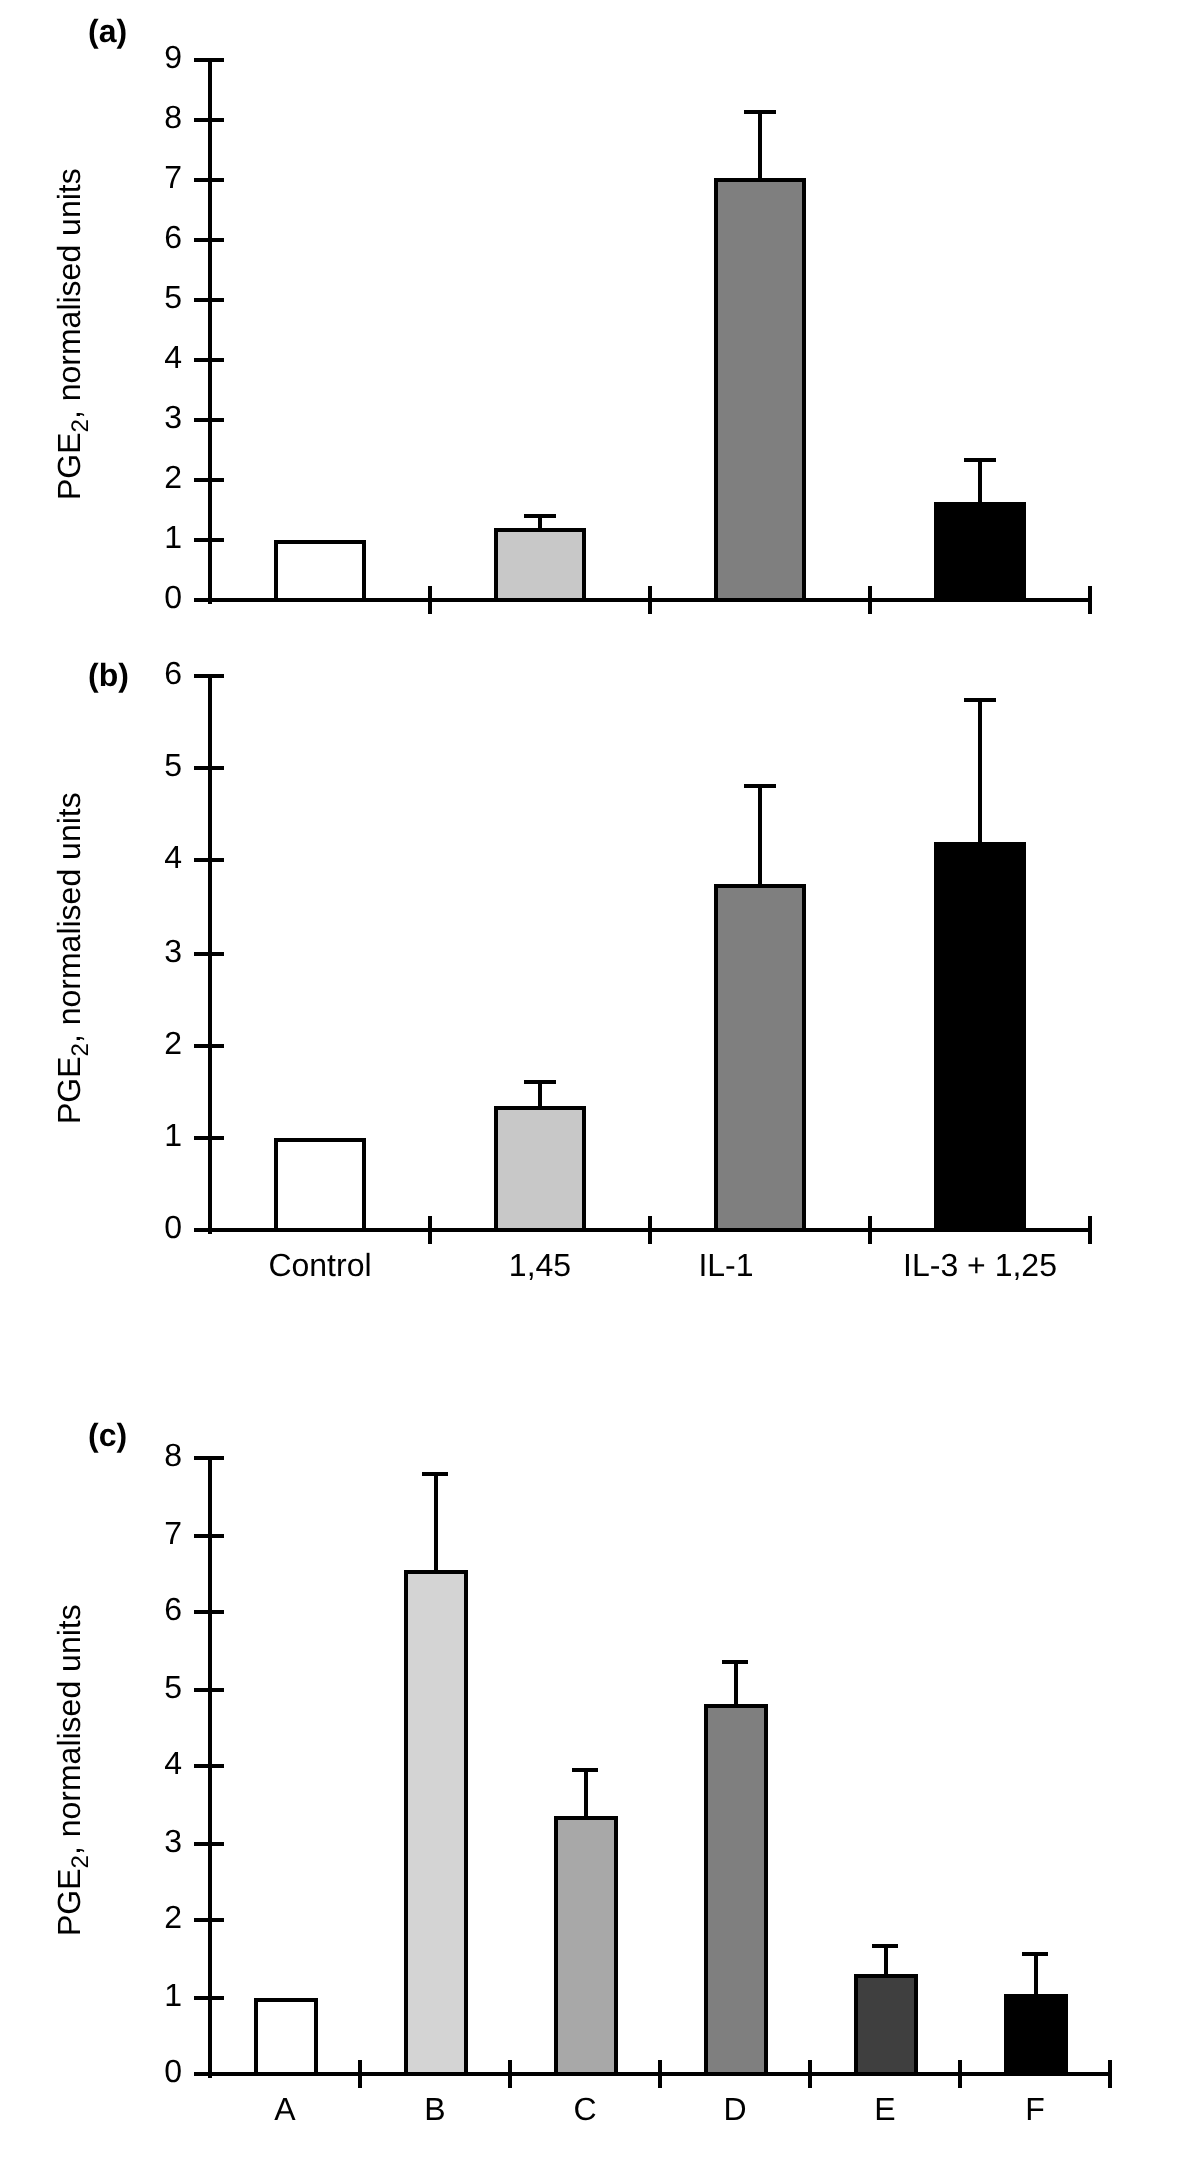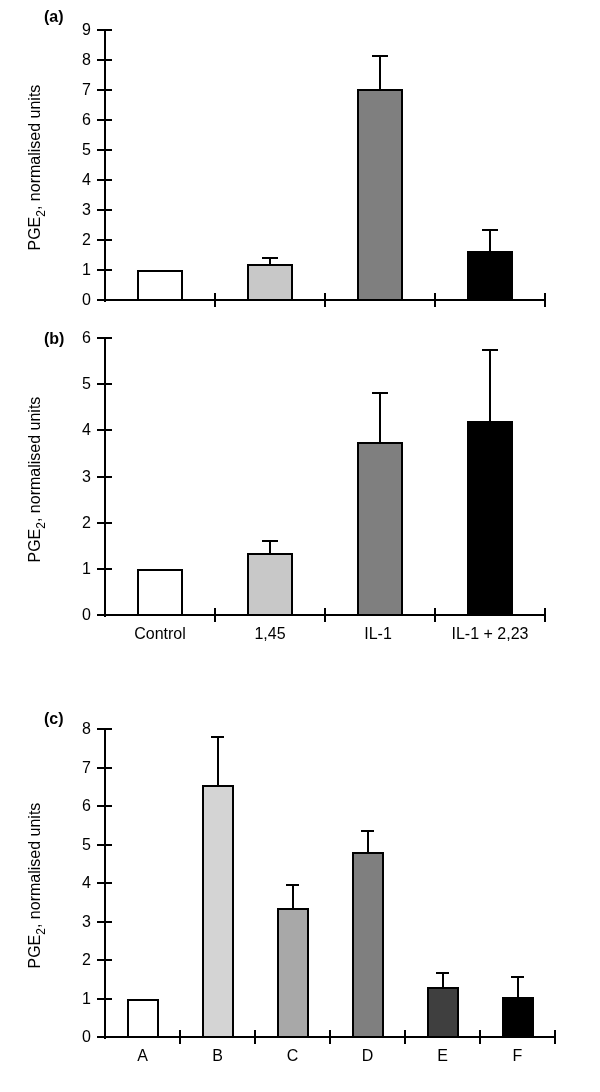--- a/index.html
+++ b/index.html
@@ -99,25 +99,25 @@
       <div class="tick" style="left: 544px; top: 608px; width: 2px; height: 14px;"></div>
       <div class="bar" style="left: 137px; top: 568.833px; width: 46px; height: 47.1667px; background: rgb(255, 255, 255);"></div>
       <div class="xlabel" style="left: 95px; top: 624px;">Control</div>
       <div class="errline" style="left: 269px; top: 541.133px; height: 11.5417px;"></div>
       <div class="errcap" style="left: 262px; top: 540.133px; width: 16px;"></div>
       <div class="bar" style="left: 247px; top: 552.675px; width: 46px; height: 63.325px; background: rgb(200, 200, 200);"></div>
       <div class="xlabel" style="left: 205px; top: 624px;">1,45</div>
       <div class="errline" style="left: 379px; top: 393.4px; height: 48.475px;"></div>
       <div class="errcap" style="left: 372px; top: 392.4px; width: 16px;"></div>
       <div class="bar" style="left: 357px; top: 441.875px; width: 46px; height: 174.125px; background: rgb(127, 127, 127);"></div>
-      <div class="xlabel" style="left: 313px; top: 624px; text-align: center;">IL-1</div>
+      <div class="xlabel" style="left: 298px; top: 624px; text-align: center;">IL-1</div>
       <div class="errline" style="left: 489px; top: 349.542px; height: 71.5583px;"></div>
       <div class="errcap" style="left: 482px; top: 348.542px; width: 16px;"></div>
       <div class="bar" style="left: 467px; top: 421.1px; width: 46px; height: 194.9px; background: rgb(0, 0, 0);"></div>
-      <div class="xlabel" style="left: 425px; top: 624px;">IL-1 + 2,23</div>
+      <div class="xlabel" style="left: 425px; top: 624px;">IL-3 + 1,25</div>
     </section>
   <section class="panel">
       <div class="panel-label" style="left: 44px; top: 710px;">(c)</div>
       <div class="ylabel" style="left: -112px; top: 873px;"><span>PGE</span><sub>2</sub><span>, normalised units</span></div>
       <div class="axis-line" style="left: 104px; top: 729px; width: 2px; height: 310px;"></div>
       <div class="axis-line" style="left: 105px; top: 1036px; width: 451px; height: 2px;"></div>
       <div class="tick" style="left: 97px; top: 1036px; width: 15px; height: 2px;"></div>
       <div class="ytick-label" style="left: 61px; top: 1027px;">0</div>
       <div class="tick" style="left: 97px; top: 997.5px; width: 15px; height: 2px;"></div>
       <div class="ytick-label" style="left: 61px; top: 988.5px;">1</div>

